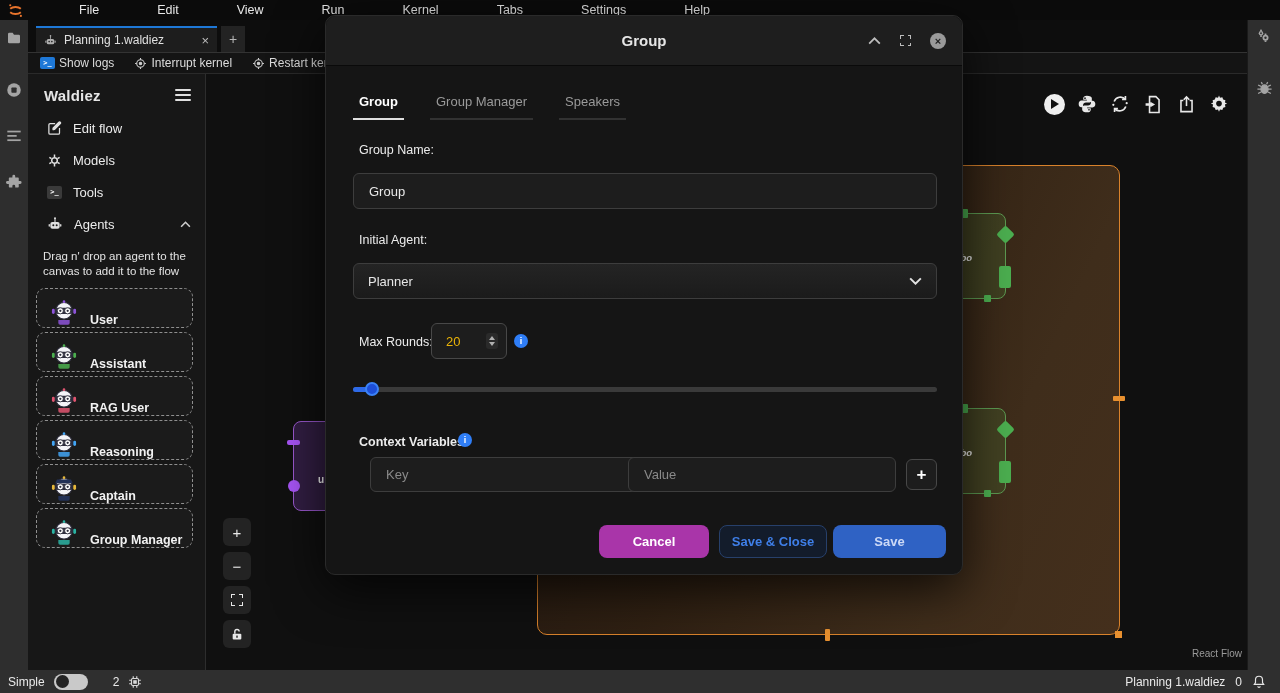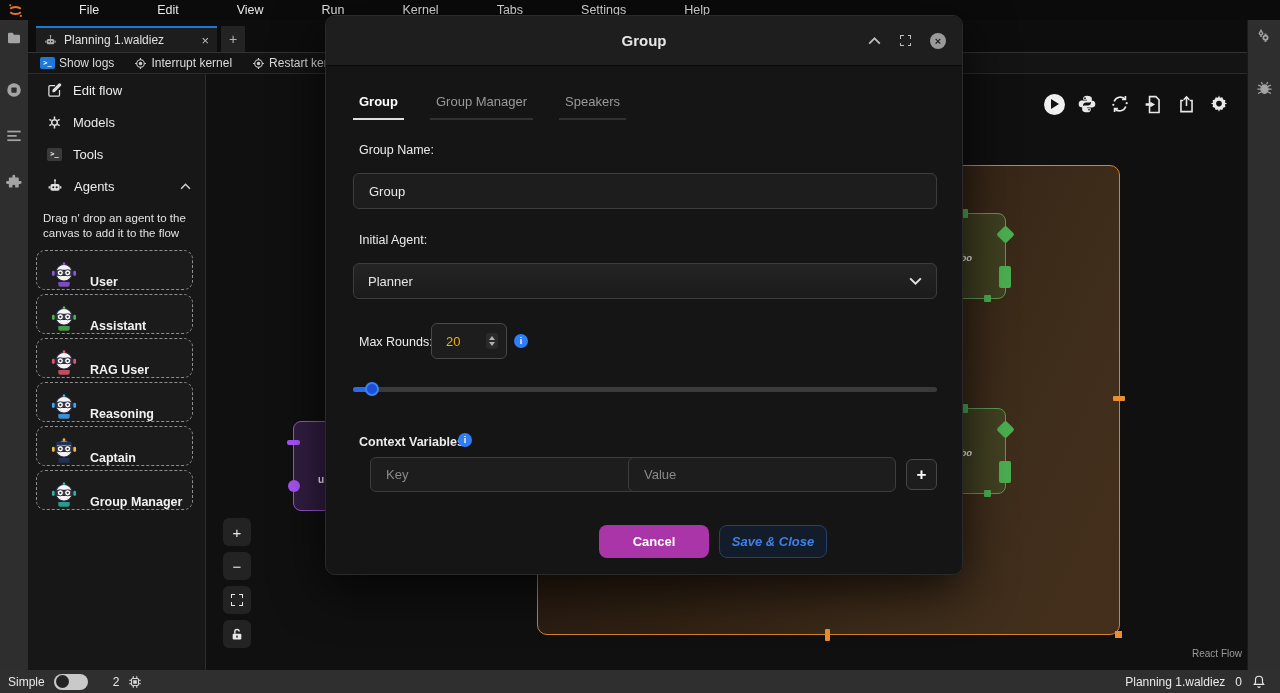--- a/index.html
+++ b/index.html
@@ -150,21 +150,21 @@
     background:#1d4ed8; border:2.5px solid #3b82f6; }
 
   .plus-btn { position:absolute; left:580px; top:443px; width:31px; height:31px; background:#1d1d1d;
     border:1px solid #484848; border-radius:6px; color:#fff; font-size:17px; font-weight:bold;
     display:flex; align-items:center; justify-content:center; cursor:pointer; }
 
   .mbtn { position:absolute; top:509px; height:33px; border-radius:8px; font-size:13px; font-weight:bold;
     display:flex; align-items:center; justify-content:center; cursor:pointer; border:none;
     font-family:"Liberation Sans", sans-serif; }
   .btn-cancel { left:273px; width:110px; background:#a935a9; color:#fff; }
-  .btn-saveclose { left:393px; width:108px; background:#131c2b; border:1px solid #27406b; color:#3f7fe8;font-style:italic; }
+  .btn-saveclose { left:393px; width:108px; background:#131c2b; border:1px solid #27406b; color:#3f7fe8; }
   .btn-save { left:507px; width:113px; background:#2f62c4; color:#ccd9f6; }
 
   
   .status-bar { position:absolute; left:0; top:670px; width:1280px; height:23px; background:#2f2f2f;
     display:flex; align-items:center; font-size:12px; color:#eaeaea; z-index:6; padding:0 14px 0 8px; }
   .sb-left { display:flex; align-items:center; gap:9px; }
   .sb-right { margin-left:auto; display:flex; align-items:center; gap:10px; }
   .toggle { width:34px; height:16px; background:#c9c9c9; border-radius:9px; position:relative; cursor:pointer; }
   .toggle .knob { position:absolute; left:2px; top:1.5px; width:13px; height:13px; border-radius:50%; background:#242424; }
   .sb-count { margin-left:16px; }
@@ -291,20 +291,28 @@
               <path d="M12 2v3M12 19v3M2 12h3M19 12h3"></path>
             </g>
           </svg>
         <span>Restart kernel</span>
       </span>
     </div>
 
     <div class="content">
 
       <div class="wz-sidebar">
+        <div class="wz-head">
+          <span class="wz-title">Waldiez</span>
+          <span class="burger">
+              <i></i>
+              <i></i>
+              <i></i>
+            </span>
+        </div>
 
         <div class="nav-item">
           <svg class="ic" width="15" height="15" viewBox="0 0 24 24">
               <g stroke="#e0e0e0" stroke-width="2" fill="none">
                 <path d="M13 4H5a2 2 0 0 0-2 2v13a2 2 0 0 0 2 2h13a2 2 0 0 0 2-2v-8"></path>
                 <path d="M10 14l2-.5L21.3 4.2a1.6 1.6 0 0 0-2.3-2.3L9.8 11.2 9.5 13z" fill="#e0e0e0"></path>
               </g>
             </svg>
           <span>Edit flow</span>
         </div>
@@ -605,20 +613,21 @@
 
     <span class="flabel" style="left:33px; top:419px; font-weight:bold;">Context Variables</span>
     <span class="info-dot" style="left:132px; top:417px;">i</span>
 
     <input class="tinput" style="left: 44px; top: 441px; width: 270px; height: 35px;" placeholder="Key">
     <input class="tinput" style="left: 302px; top: 441px; width: 268px; height: 35px;" placeholder="Value">
     <div class="plus-btn">+</div>
 
     <button class="mbtn btn-cancel">Cancel</button>
     <button class="mbtn btn-saveclose">Save &amp; Close</button>
+    <button class="mbtn btn-save">Save</button>
   </div>
 
   <div class="status-bar">
     <div class="sb-left">
       <span>Simple</span>
       <span class="toggle">
           <span class="knob"></span>
         </span>
       <span class="sb-count">2</span>
       <svg class="ic" width="14" height="14" viewBox="0 0 24 24">

